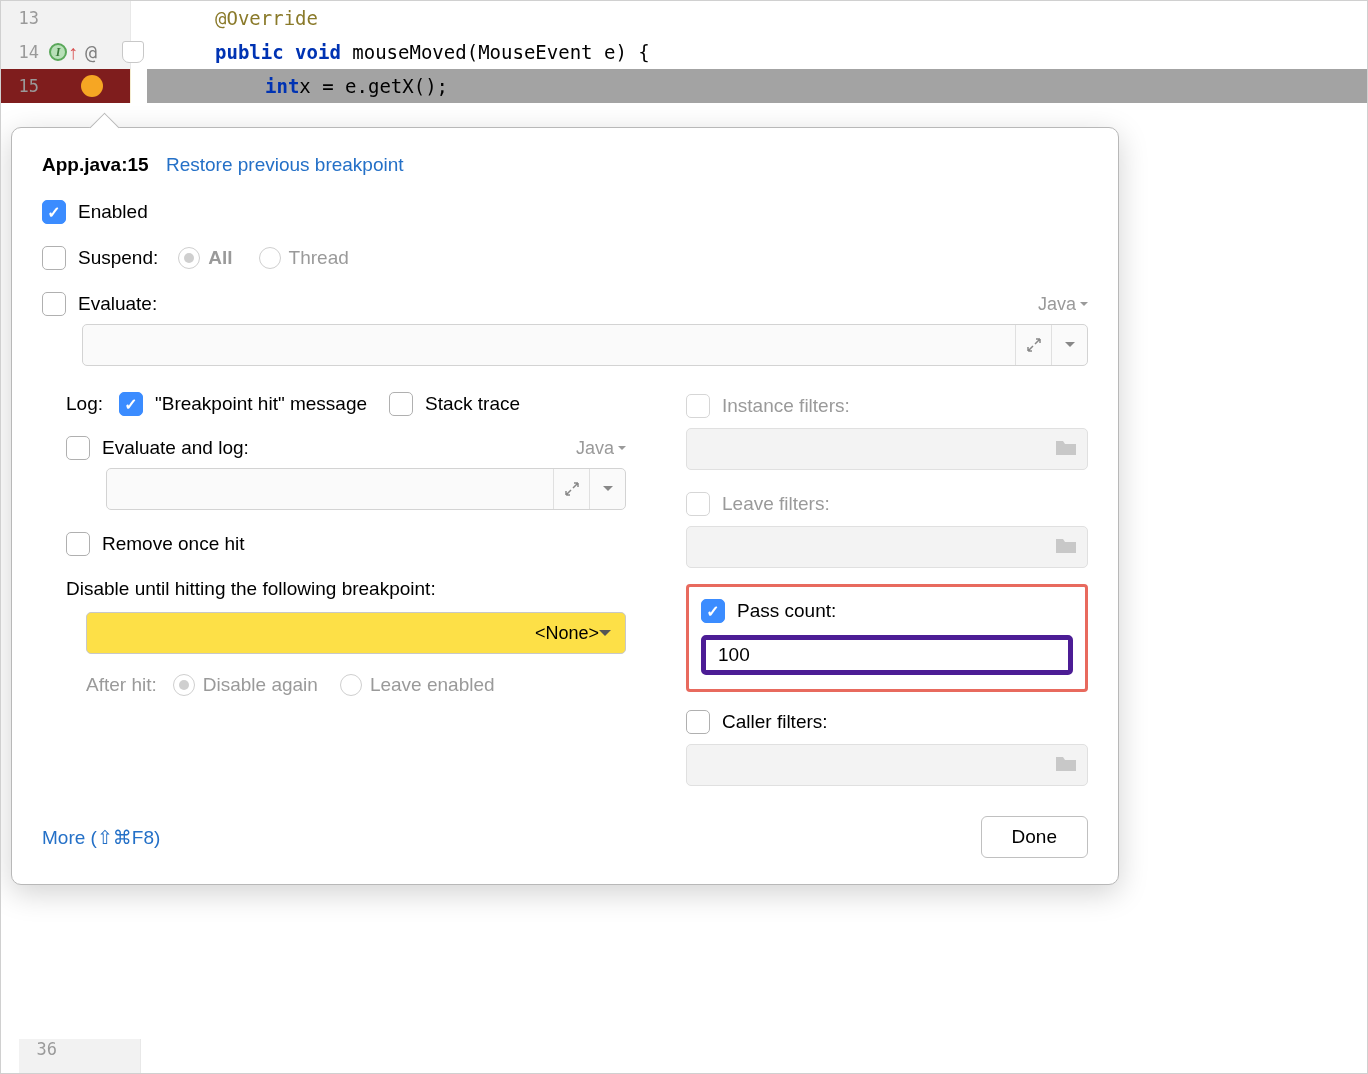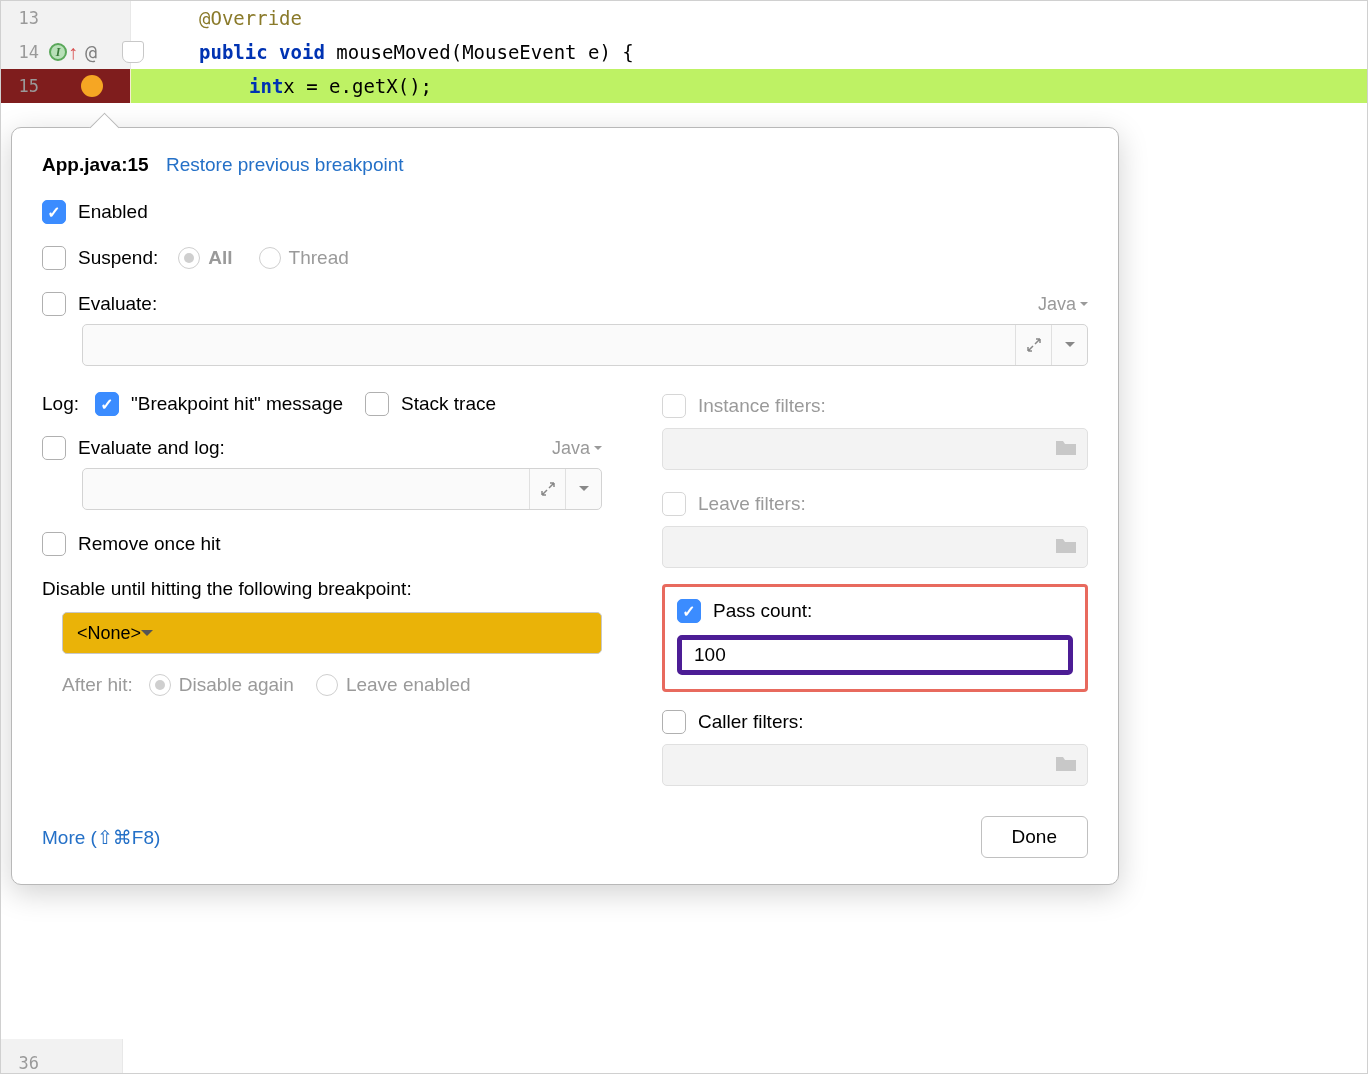--- a/index.html
+++ b/index.html
@@ -10,21 +10,21 @@
     color: #000;
     width: 1368px;
     height: 1074px;
     border: 1px solid #d0d0d0;
     overflow: hidden;
     position: relative;
   }
   .code-area {
     position: relative;
   }
-  .code-line { display: flex; height: 34px; align-items: center; }
+  .code-line { display: flex; height: 34px; align-items: center; gap: 16px; }
   .gutter {
     width: 130px;
     min-width: 130px;
     background: #f2f2f2;
     display: flex;
     align-items: center;
     height: 100%;
     border-right: 1px solid #e8e8e8;
     position: relative;
   }
@@ -38,21 +38,21 @@
   }
   .gutter-icons { display: flex; align-items: center; gap: 3px; margin-left: 4px; }
   .code-text {
     flex: 1;
     font-family: "Menlo","Consolas",monospace;
     font-size: 19px;
     padding-left: 10px;
     white-space: pre;
   }
   .hl-line .gutter { background: #7f1d1d; border-right-color:#f4ecd0;}
-  .hl-line .code-text { background: #bef264; height:100%; display:flex; align-items:center; }
+  .hl-line .code-text { background: #a3a3a3; height:100%; display:flex; align-items:center; }
   .tok-anno { color: #8a7a2a; }
   .tok-kw { color: #0033b3; font-weight: bold; }
   .tok-id { color: #000; }
   .tok-method { color: #000; }
   .tok-paren { color: #000; }
   .shield-icon {
     position:absolute; right:-14px; top:50%; transform:translateY(-50%);
     width:22px; height:22px;
     background:#fff; border:1px solid #c8c8c8; border-radius:3px 3px 7px 7px;
   }
@@ -118,27 +118,27 @@
   }
   .input-shell input {
     flex:1;border:none;outline:none;background:transparent;font-size:18px;padding:0 12px;height:100%;
   }
   .exp-btn,.dd-btn {
     width:36px;height:100%;display:flex;align-items:center;justify-content:center;
     border-left:1px solid #e0e0e0;color:#888;
   }
   .exp-btn svg{width:16px;height:16px;}
   .dd-btn::after{content:"";border:5px solid transparent;border-top-color:#888;margin-top:4px;}
-  .two-col { display:flex; gap:60px; }
+  .two-col { display:flex; gap:60px;margin-left:24px; }
   .col-left { width:560px; }
   .col-right { flex:1; }
   .select {
     width:100%;height:42px;border:1px solid #c8c8c8;border-radius:5px;
-    display:flex;align-items:center;justify-content:flex-start;
-    padding:0 14px;background:#eab308;font-size:18px;
+    display:flex;align-items:center;justify-content:flex-end;
+    padding:0 14px;background:#fde047;font-size:18px;
   }
   .select::after{content:"";border:6px solid transparent;border-top-color:#555;margin-top:5px;}
   .filter-box {
     height:42px;border:1px solid #e0e0e0;border-radius:5px;background:#f3f3f3;
     display:flex;align-items:center;justify-content:flex-end;padding-right:10px;
   }
   .folder-icon{color:#b0b0b0;}
   .highlight-box {
     border:3px solid #e86a5e;border-radius:4px;
     padding:12px 12px 14px 12px;margin-top:6px;
@@ -322,15 +322,15 @@
       </div>
     </div>
   </div>
 
   <div class="footer">
     <span class="more-link">More (⇧⌘F8)</span>
     <span class="done-btn">Done</span>
   </div>
 </div>
 
-<div style="position:absolute;left:0;bottom:0;width:122px;height:34px;background:#f2f2f2;border-right:1px solid #e8e8e8;display:flex;align-items:flex-end;">
+<div style="position:absolute;left:18px;bottom:0;width:122px;height:34px;background:#f2f2f2;border-right:1px solid #e8e8e8;display:flex;align-items:flex-start;">
   <span class="lineno">36</span>
 </div>
 
 </body></html>

